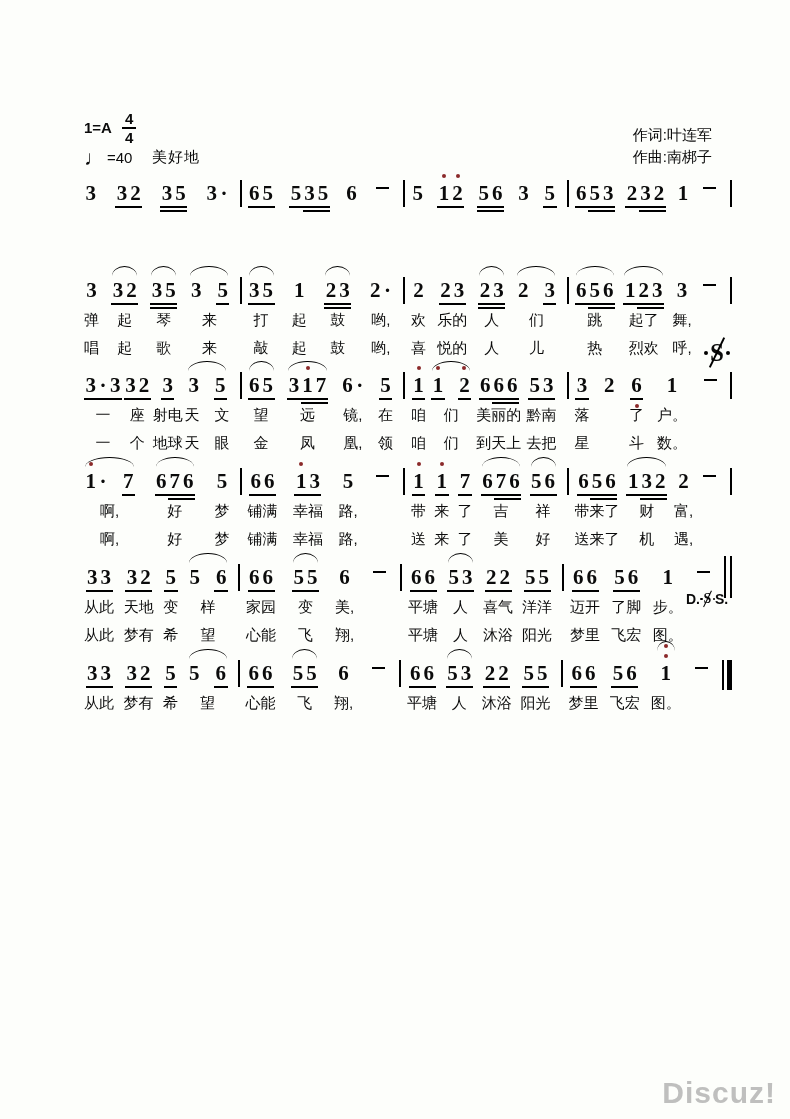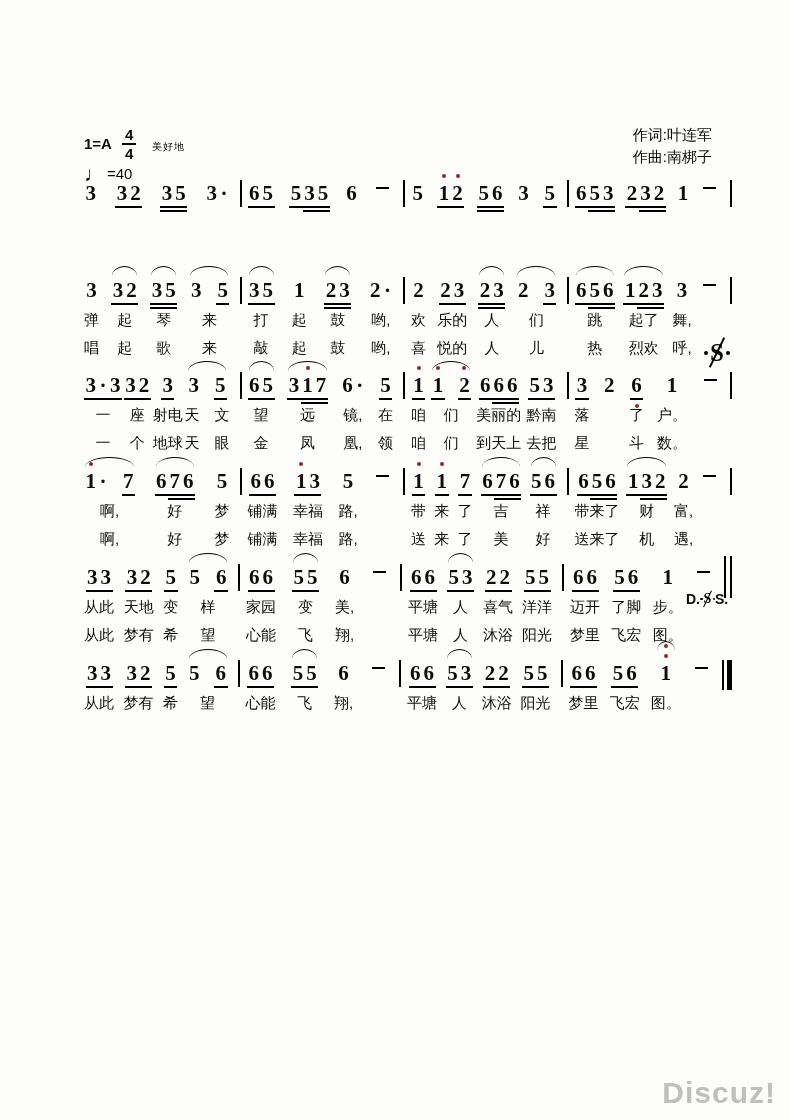--- a/index.html
+++ b/index.html
@@ -4,30 +4,30 @@
 <style>
   html,body{margin:0;padding:0;}
   body{width:790px;height:1119px;position:relative;background:#fdfefb;
        font-family:"Liberation Sans",sans-serif;color:#0b0b0b;overflow:hidden;}
   .page{position:absolute;inset:0;}
 
   
   .title{position:absolute;left:0;right:0;top:70px;text-align:center;
          font-family:"Liberation Serif",serif;font-weight:bold;font-size:26px;
          letter-spacing:2px;}
-  .keyblock{position:absolute;left:84px;top:126px;font-size:15px;}
+  .keyblock{position:absolute;left:84px;top:110px;font-size:15px;}
   .keyrow{display:flex;align-items:center;}
   .keysig{font-weight:bold;}
   .frac{display:inline-flex;flex-direction:column;align-items:center;margin-left:10px;
         font-size:15px;line-height:17px;font-weight:bold;}
   .frac .fx{padding:0 3px;}
   .frac .fbar{width:14px;height:1.5px;background:#000;}
   .temporow{margin-top:3px;font-size:15px;display:flex;align-items:center;}
   .qnote{font-size:21px;line-height:18px;margin-right:2px;}
-  .expr{position:absolute;left:152px;top:140px;font-size:10px;letter-spacing:1px;font-family:Liberation Mono, monospace;}
+  .expr{position:absolute;left:152px;top:148px;font-size:15px;letter-spacing:1px;font-family:Liberation Mono, monospace;}
   .credits{position:absolute;right:78px;top:124px;font-size:15px;text-align:left;line-height:22px;}
 
   
   .sys{position:absolute;left:78px;width:654px;display:flex;align-items:flex-start;}
   .sys1{top:180px}.sys2{top:277px}.sys3{top:372px}
   .sys4{top:468px}.sys5{top:564px}.sys6{top:660px}
   .measure{flex:1 1 0;display:flex;justify-content:space-between;
            padding:0 10px 0 6px;min-width:0;}
   .grp{display:flex;flex-direction:column;align-items:center;}
   .notes{position:relative;display:flex;align-items:flex-end;height:26px;

